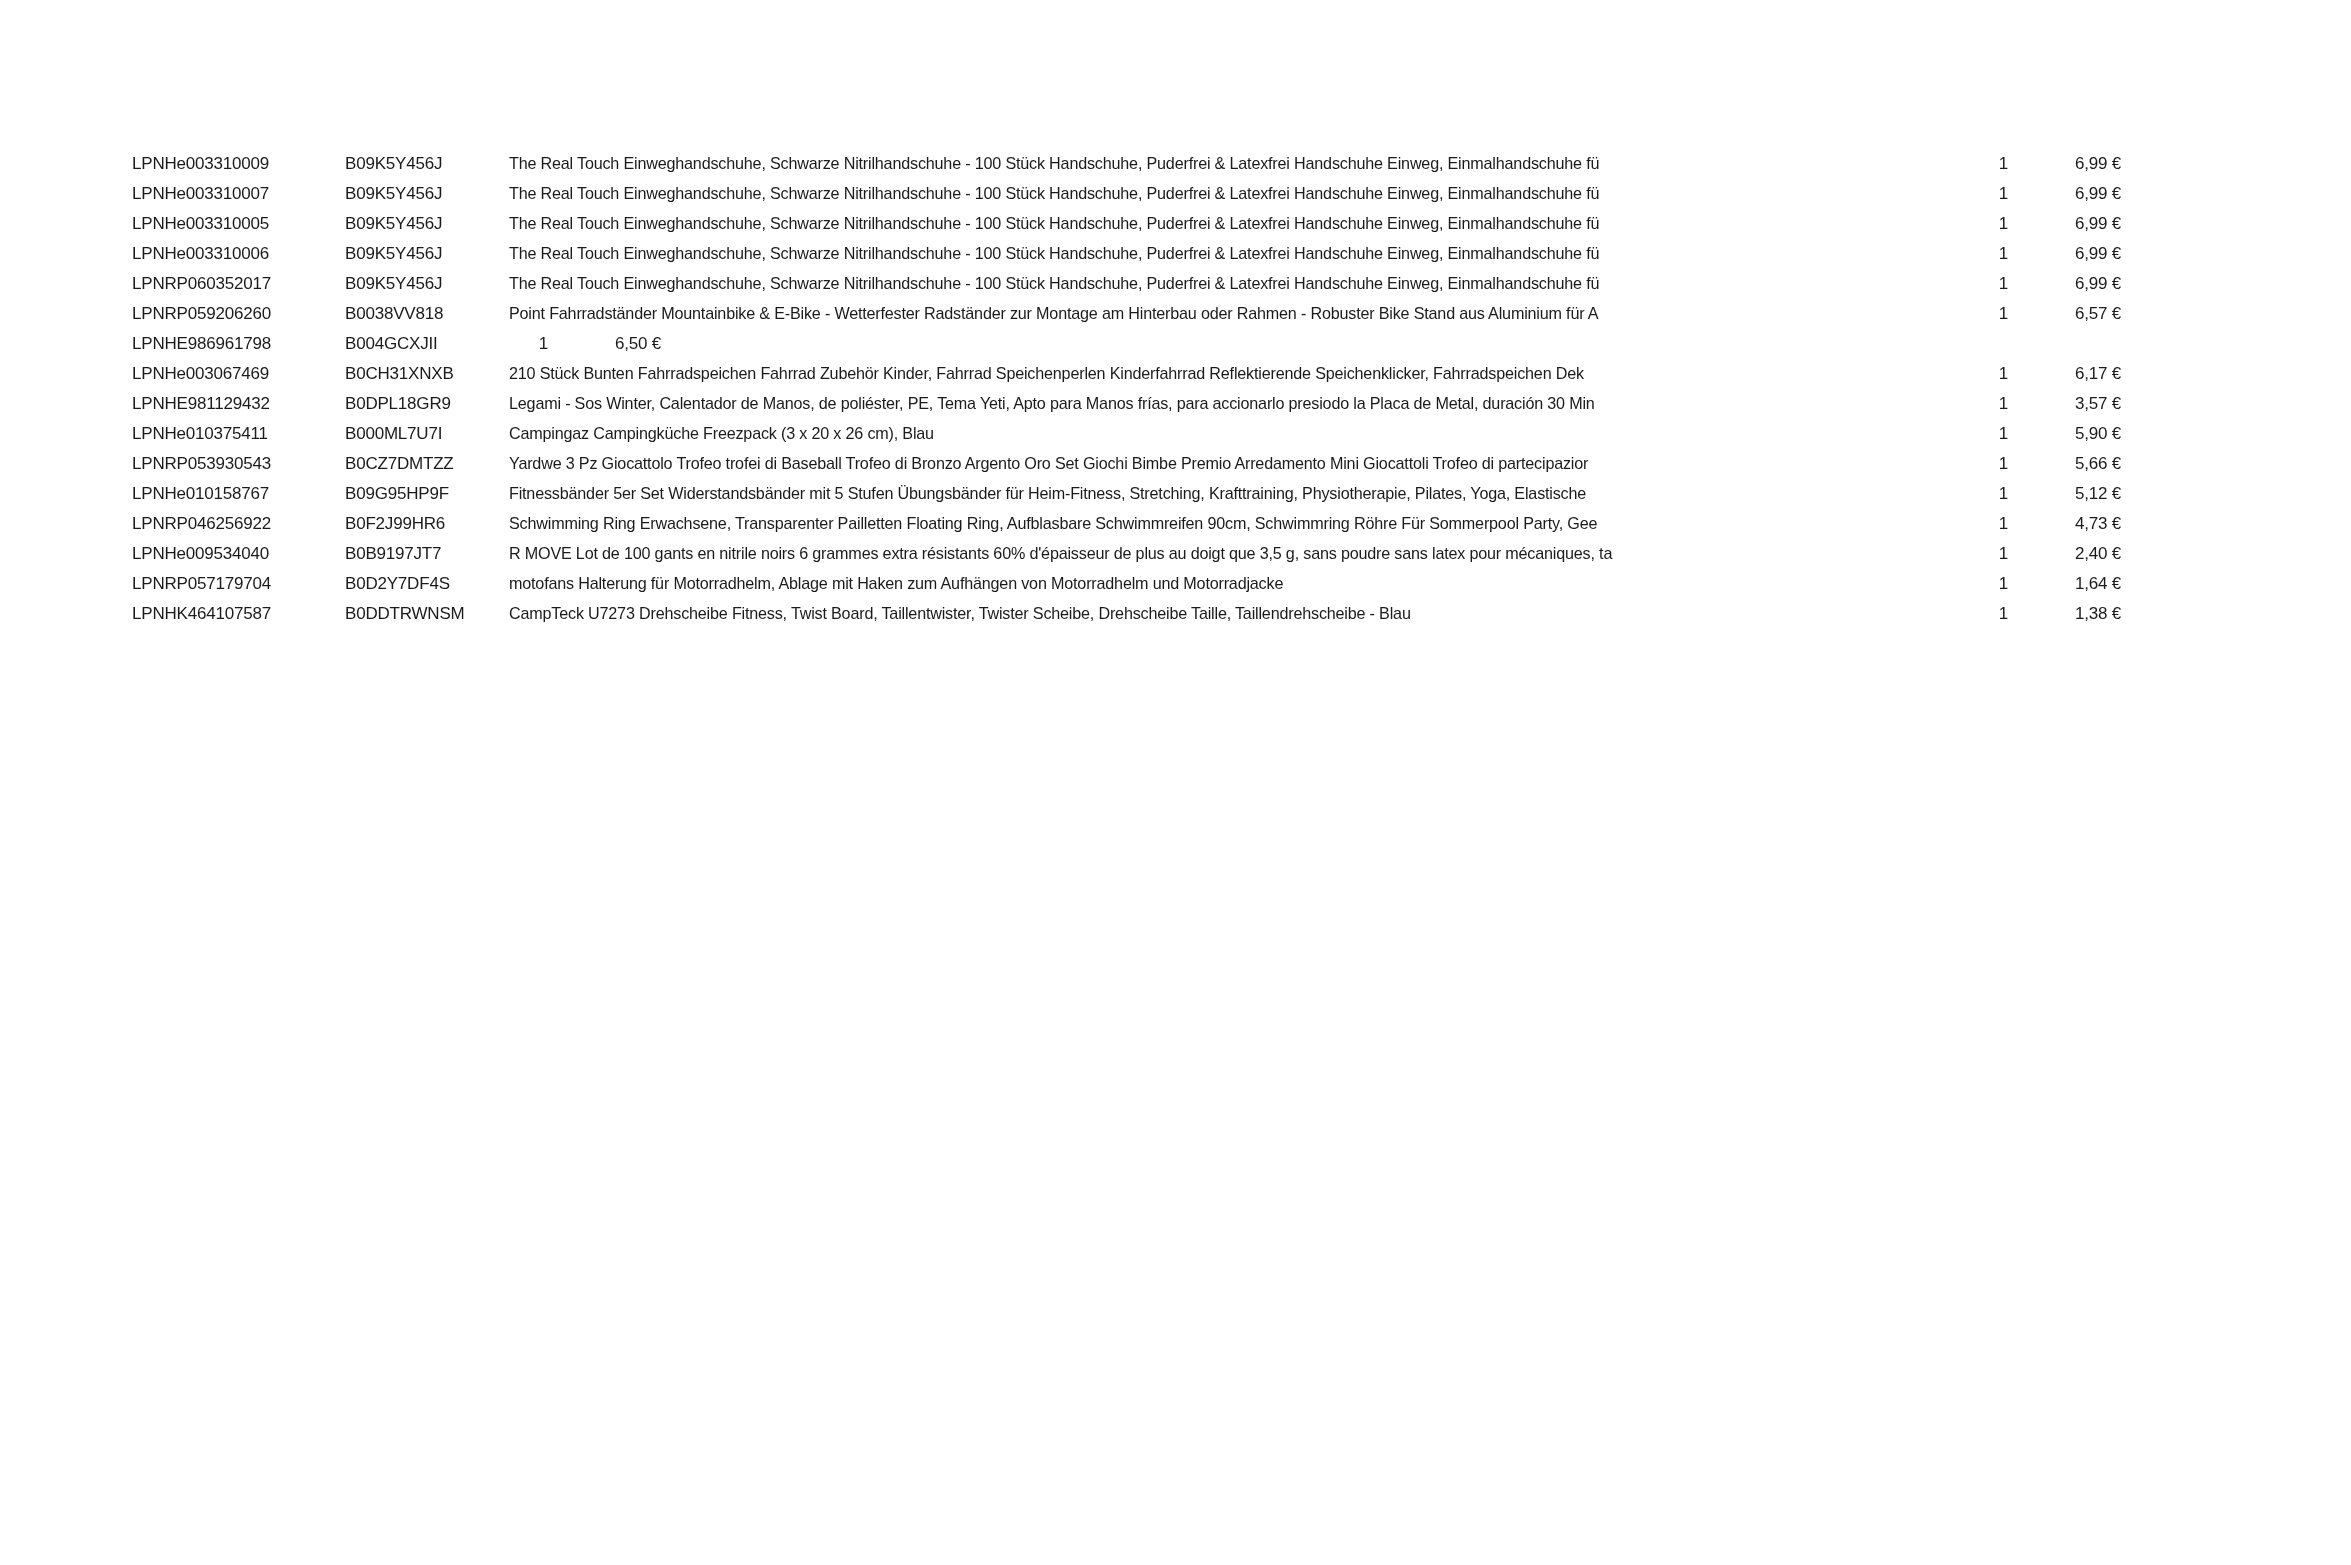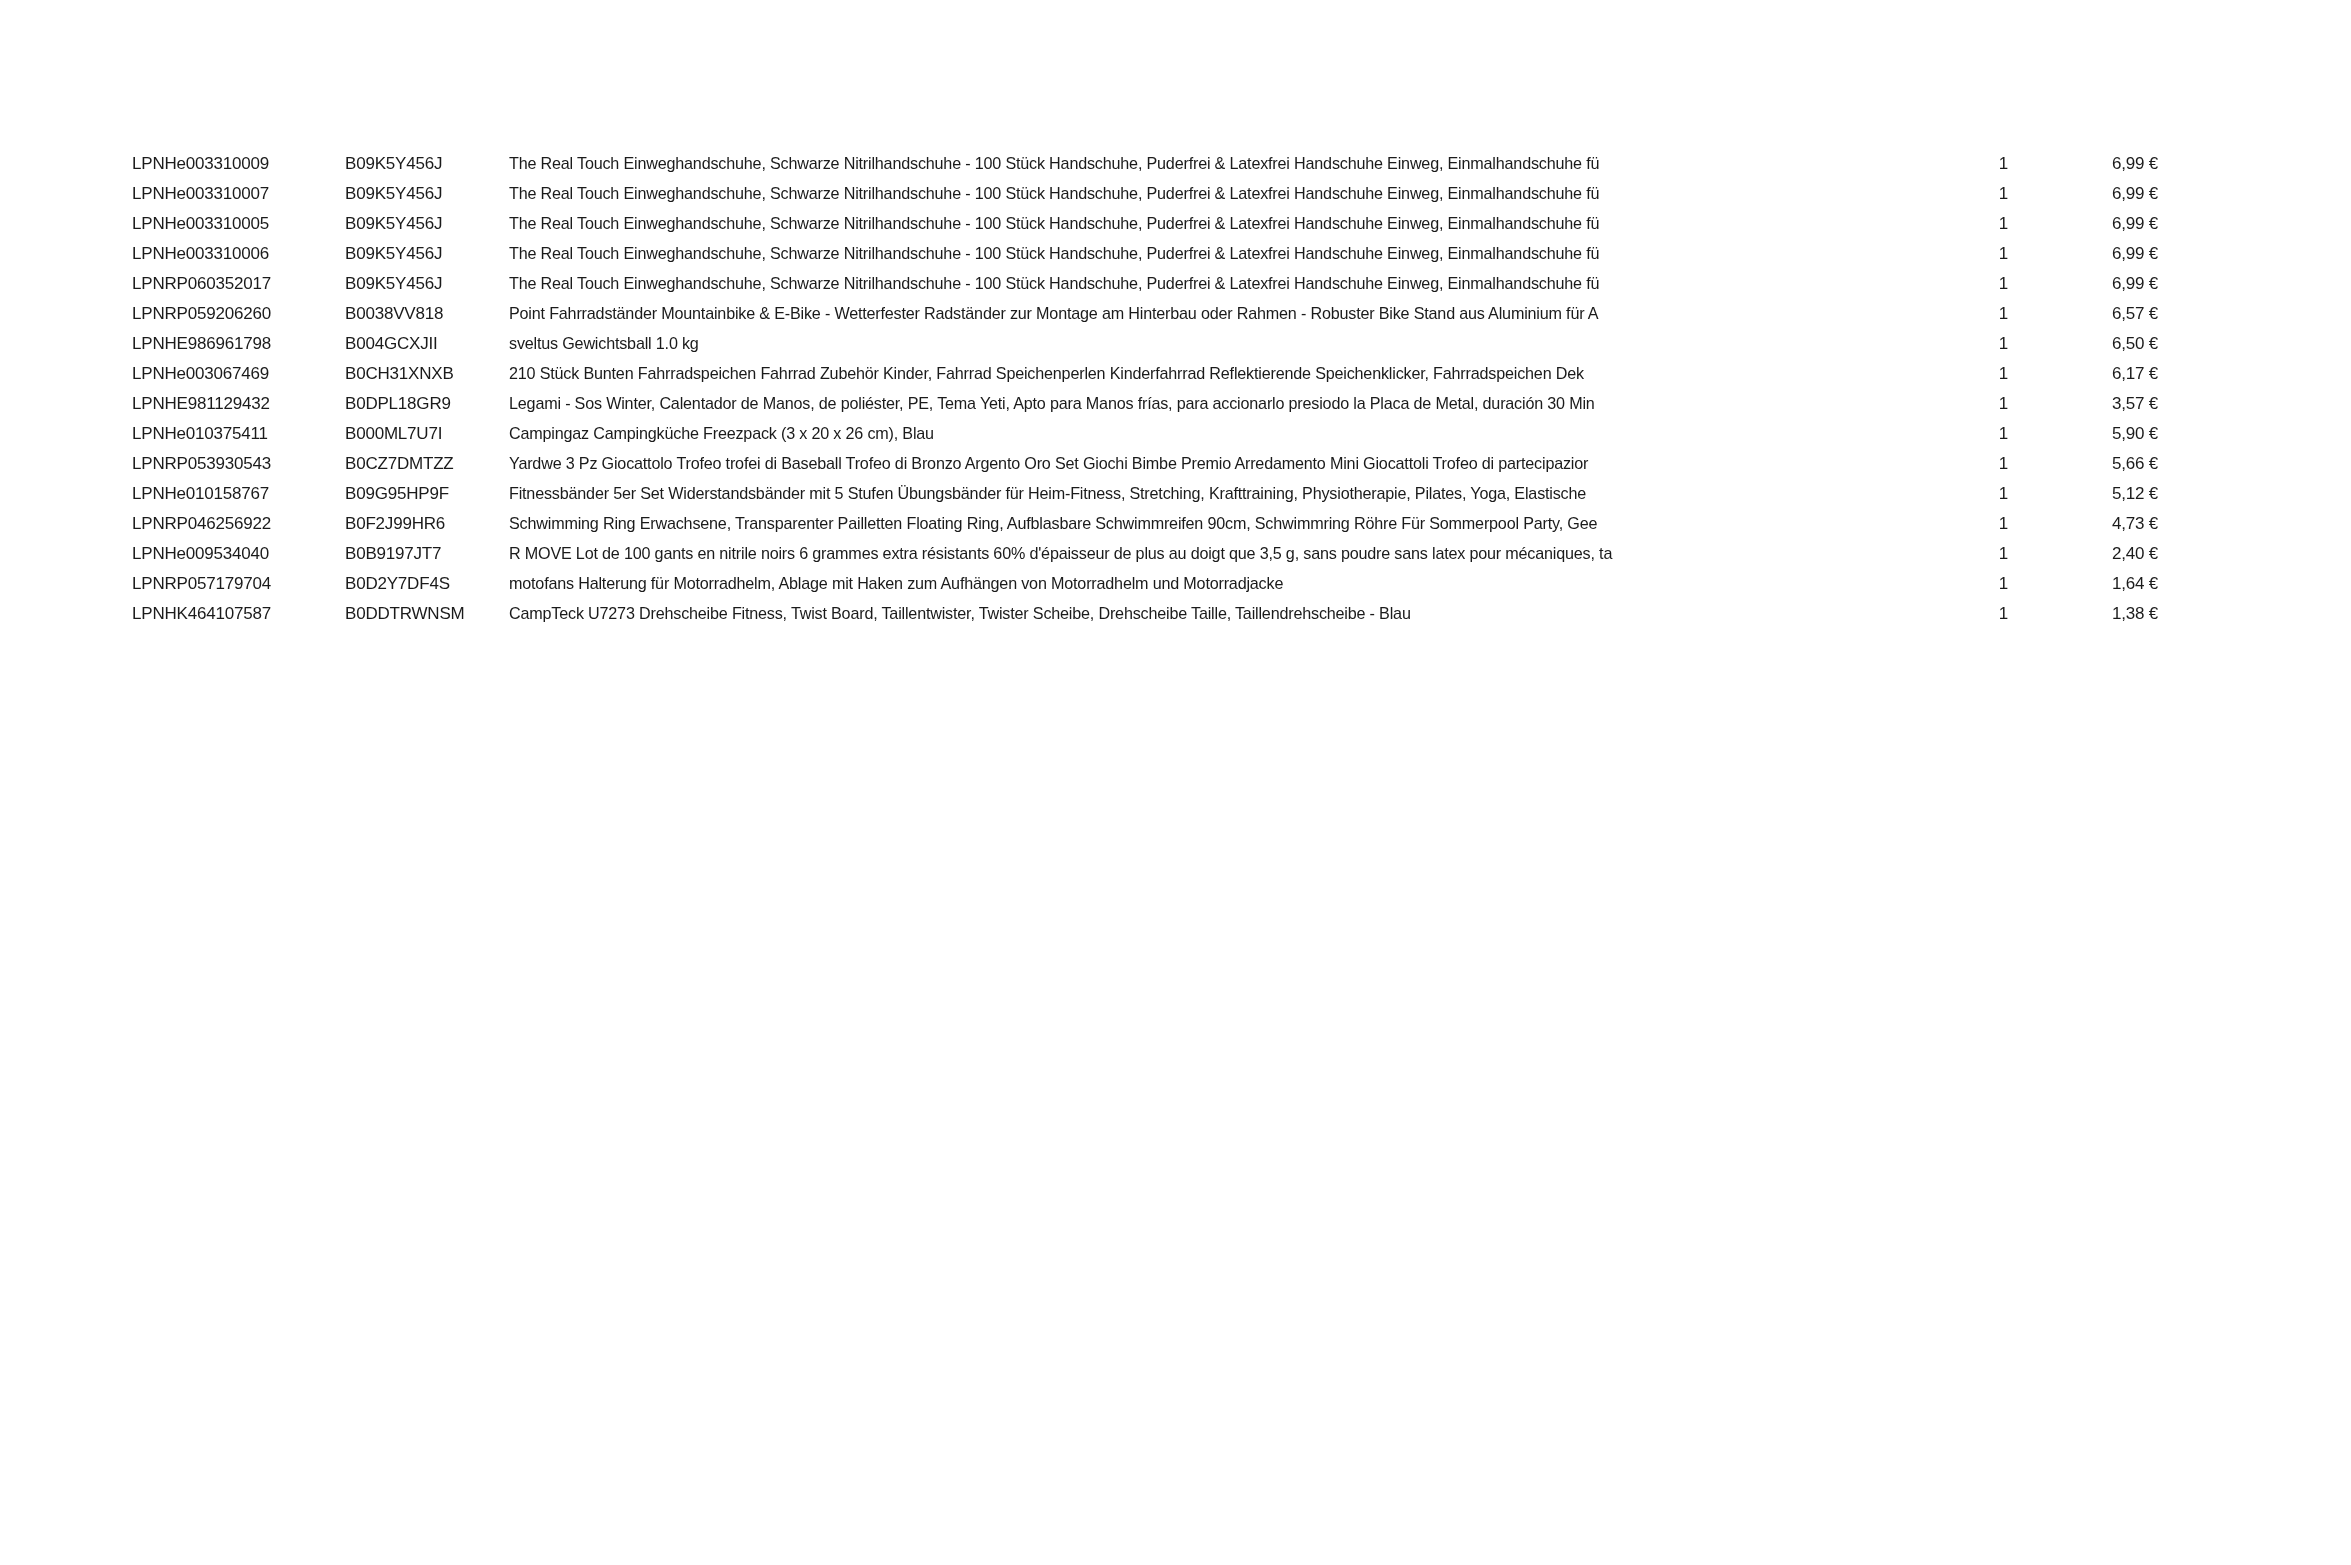--- a/index.html
+++ b/index.html
@@ -34,21 +34,21 @@
   .col-lpn  { margin-left: 132px; width: 186px; }
   .col-asin { width: 164px; padding-left: 27px; }
   .col-desc { width: 1460px; }
   .col-desc .fit {
     display: inline-block;
     transform: scaleX(0.95);
     transform-origin: 0 50%;
     white-space: nowrap;
   }
   .col-qty  { width: 69px; text-align: center; }
-  .col-price{ width: 120px; text-align: right; }
+  .col-price{ width: 120px; text-align: center; }
 </style>
 </head>
 <body style="background: rgb(255, 255, 255); color: rgb(27, 27, 27);">
 
 <div class="manifest">
     <div class="row">
     <span class="cell col-lpn">LPNHe003310009</span>
     <span class="cell col-asin">B09K5Y456J</span>
     <span class="cell col-desc"><span class="fit">The Real Touch Einweghandschuhe, Schwarze Nitrilhandschuhe - 100 Stück Handschuhe, Puderfrei &amp; Latexfrei Handschuhe Einweg, Einmalhandschuhe fü</span></span>
     <span class="cell col-qty">1</span>
@@ -85,21 +85,20 @@
     <div class="row">
     <span class="cell col-lpn">LPNRP059206260</span>
     <span class="cell col-asin">B0038VV818</span>
     <span class="cell col-desc"><span class="fit">Point Fahrradständer Mountainbike &amp; E-Bike - Wetterfester Radständer zur Montage am Hinterbau oder Rahmen - Robuster Bike Stand aus Aluminium für A</span></span>
     <span class="cell col-qty">1</span>
     <span class="cell col-price">6,57 €</span>
   </div>
     <div class="row">
     <span class="cell col-lpn">LPNHE986961798</span>
     <span class="cell col-asin">B004GCXJII</span>
-    <span class="cell col-desc"><span class="fit">sveltus Gewichtsball 1.0 kg</span></span>
     <span class="cell col-qty">1</span>
     <span class="cell col-price">6,50 €</span>
   </div>
     <div class="row">
     <span class="cell col-lpn">LPNHe003067469</span>
     <span class="cell col-asin">B0CH31XNXB</span>
     <span class="cell col-desc"><span class="fit">210 Stück Bunten Fahrradspeichen Fahrrad Zubehör Kinder, Fahrrad Speichenperlen Kinderfahrrad Reflektierende Speichenklicker, Fahrradspeichen Dek</span></span>
     <span class="cell col-qty">1</span>
     <span class="cell col-price">6,17 €</span>
   </div>

